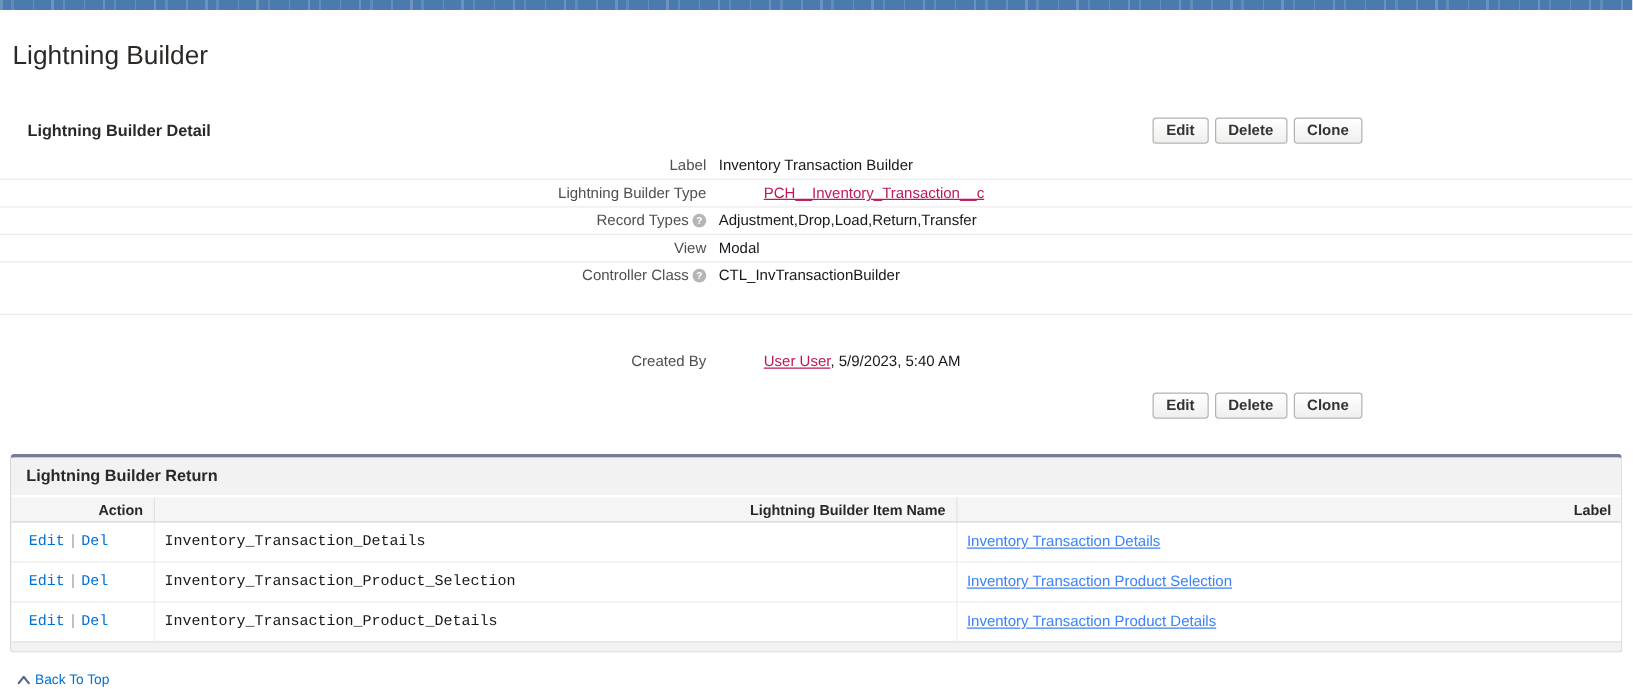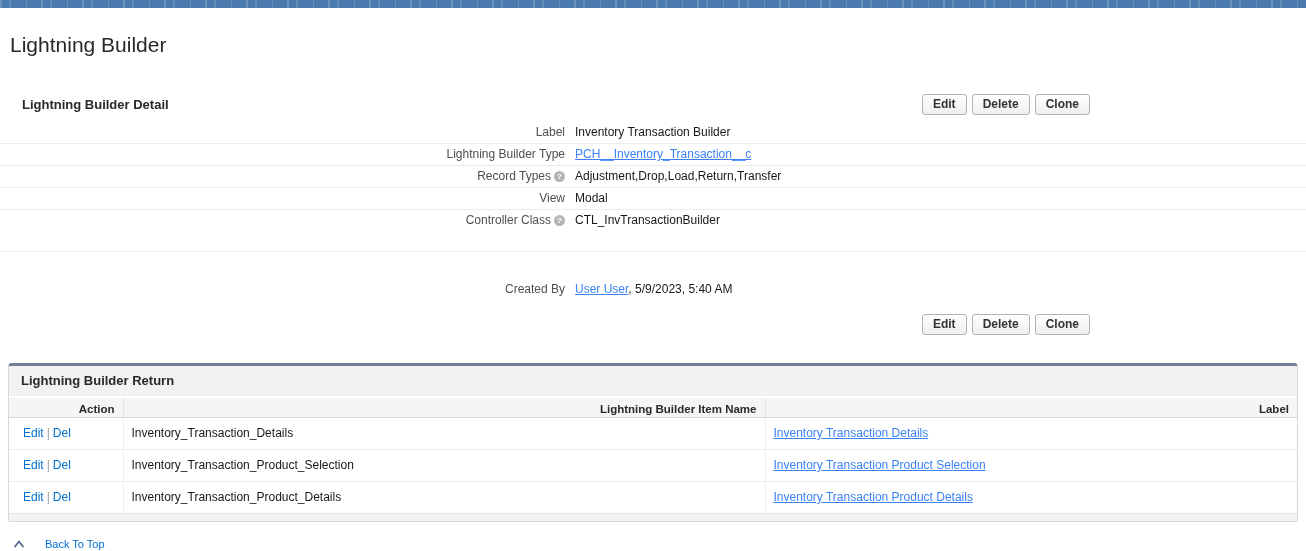--- a/index.html
+++ b/index.html
@@ -84,23 +84,24 @@
     color: #ffffff;
     border-radius: 50%;
     font-size: 8px;
     font-weight: bold;
     align-items: center;
     justify-content: center;
     cursor: pointer;
     flex: 0 0 11px;
   }
   .value-link {
-    color: #3b82f6;
+    color: #be185d;
     text-decoration: underline;
     cursor: pointer;
+    margin-left: 36px;
   }
   .created-row {
     display: flex;
     align-items: center;
     margin-top: 27px;
     padding: 3px 0 4px 0;
   }
   .btn-row2 {
     display: flex;
     justify-content: flex-end;
@@ -139,42 +140,42 @@
   .rl-table th:nth-child(1) { width: 114px; padding-left: 14px; }
   .rl-table th:nth-child(2) { width: 642px; }
   .rl-table th:not(:last-child) { border-right: 1px solid #e4e2e0; }
   .rl-table td {
     padding: 8px 8px 9px 8px;
     border-bottom: 1px solid #eeedec;
     color: #16181d;
     vertical-align: middle;
   }
   .rl-table td:nth-child(1) { padding-left: 14px; }
-  .rl-table td:not(:last-child) { border-right: 1px solid #f1f0ef; }
+  .rl-table td:not(:last-child) { border-right: 1px solid #f1f0ef; font-family: Liberation Mono, monospace; }
   .rl-table tr:last-child td { border-bottom: none; }
   a.blue-link {
     color: #0070d2;
     text-decoration: none;
     cursor: pointer;
   }
   .pipe { color: #9b9b9b; padding: 0 3px; }
   .label-link {
     color: #3b82f6;
     text-decoration: underline;
     cursor: pointer;
   }
   .panel-footer {
     height: 8px;
     background: #f2f2f2;
     border-top: 1px solid #e4e2e0;
   }
   .back-top {
     display: inline-flex;
     align-items: center;
-    gap: 21px;
+    gap: 4px;
     margin: 16px 0 0 14px;
     color: #0070d2;
     font-size: 11px;
     cursor: pointer;
     text-decoration: none;
   }
   .chev { width: 10px; height: 8px; }
 </style>
 </head>
 <body>

